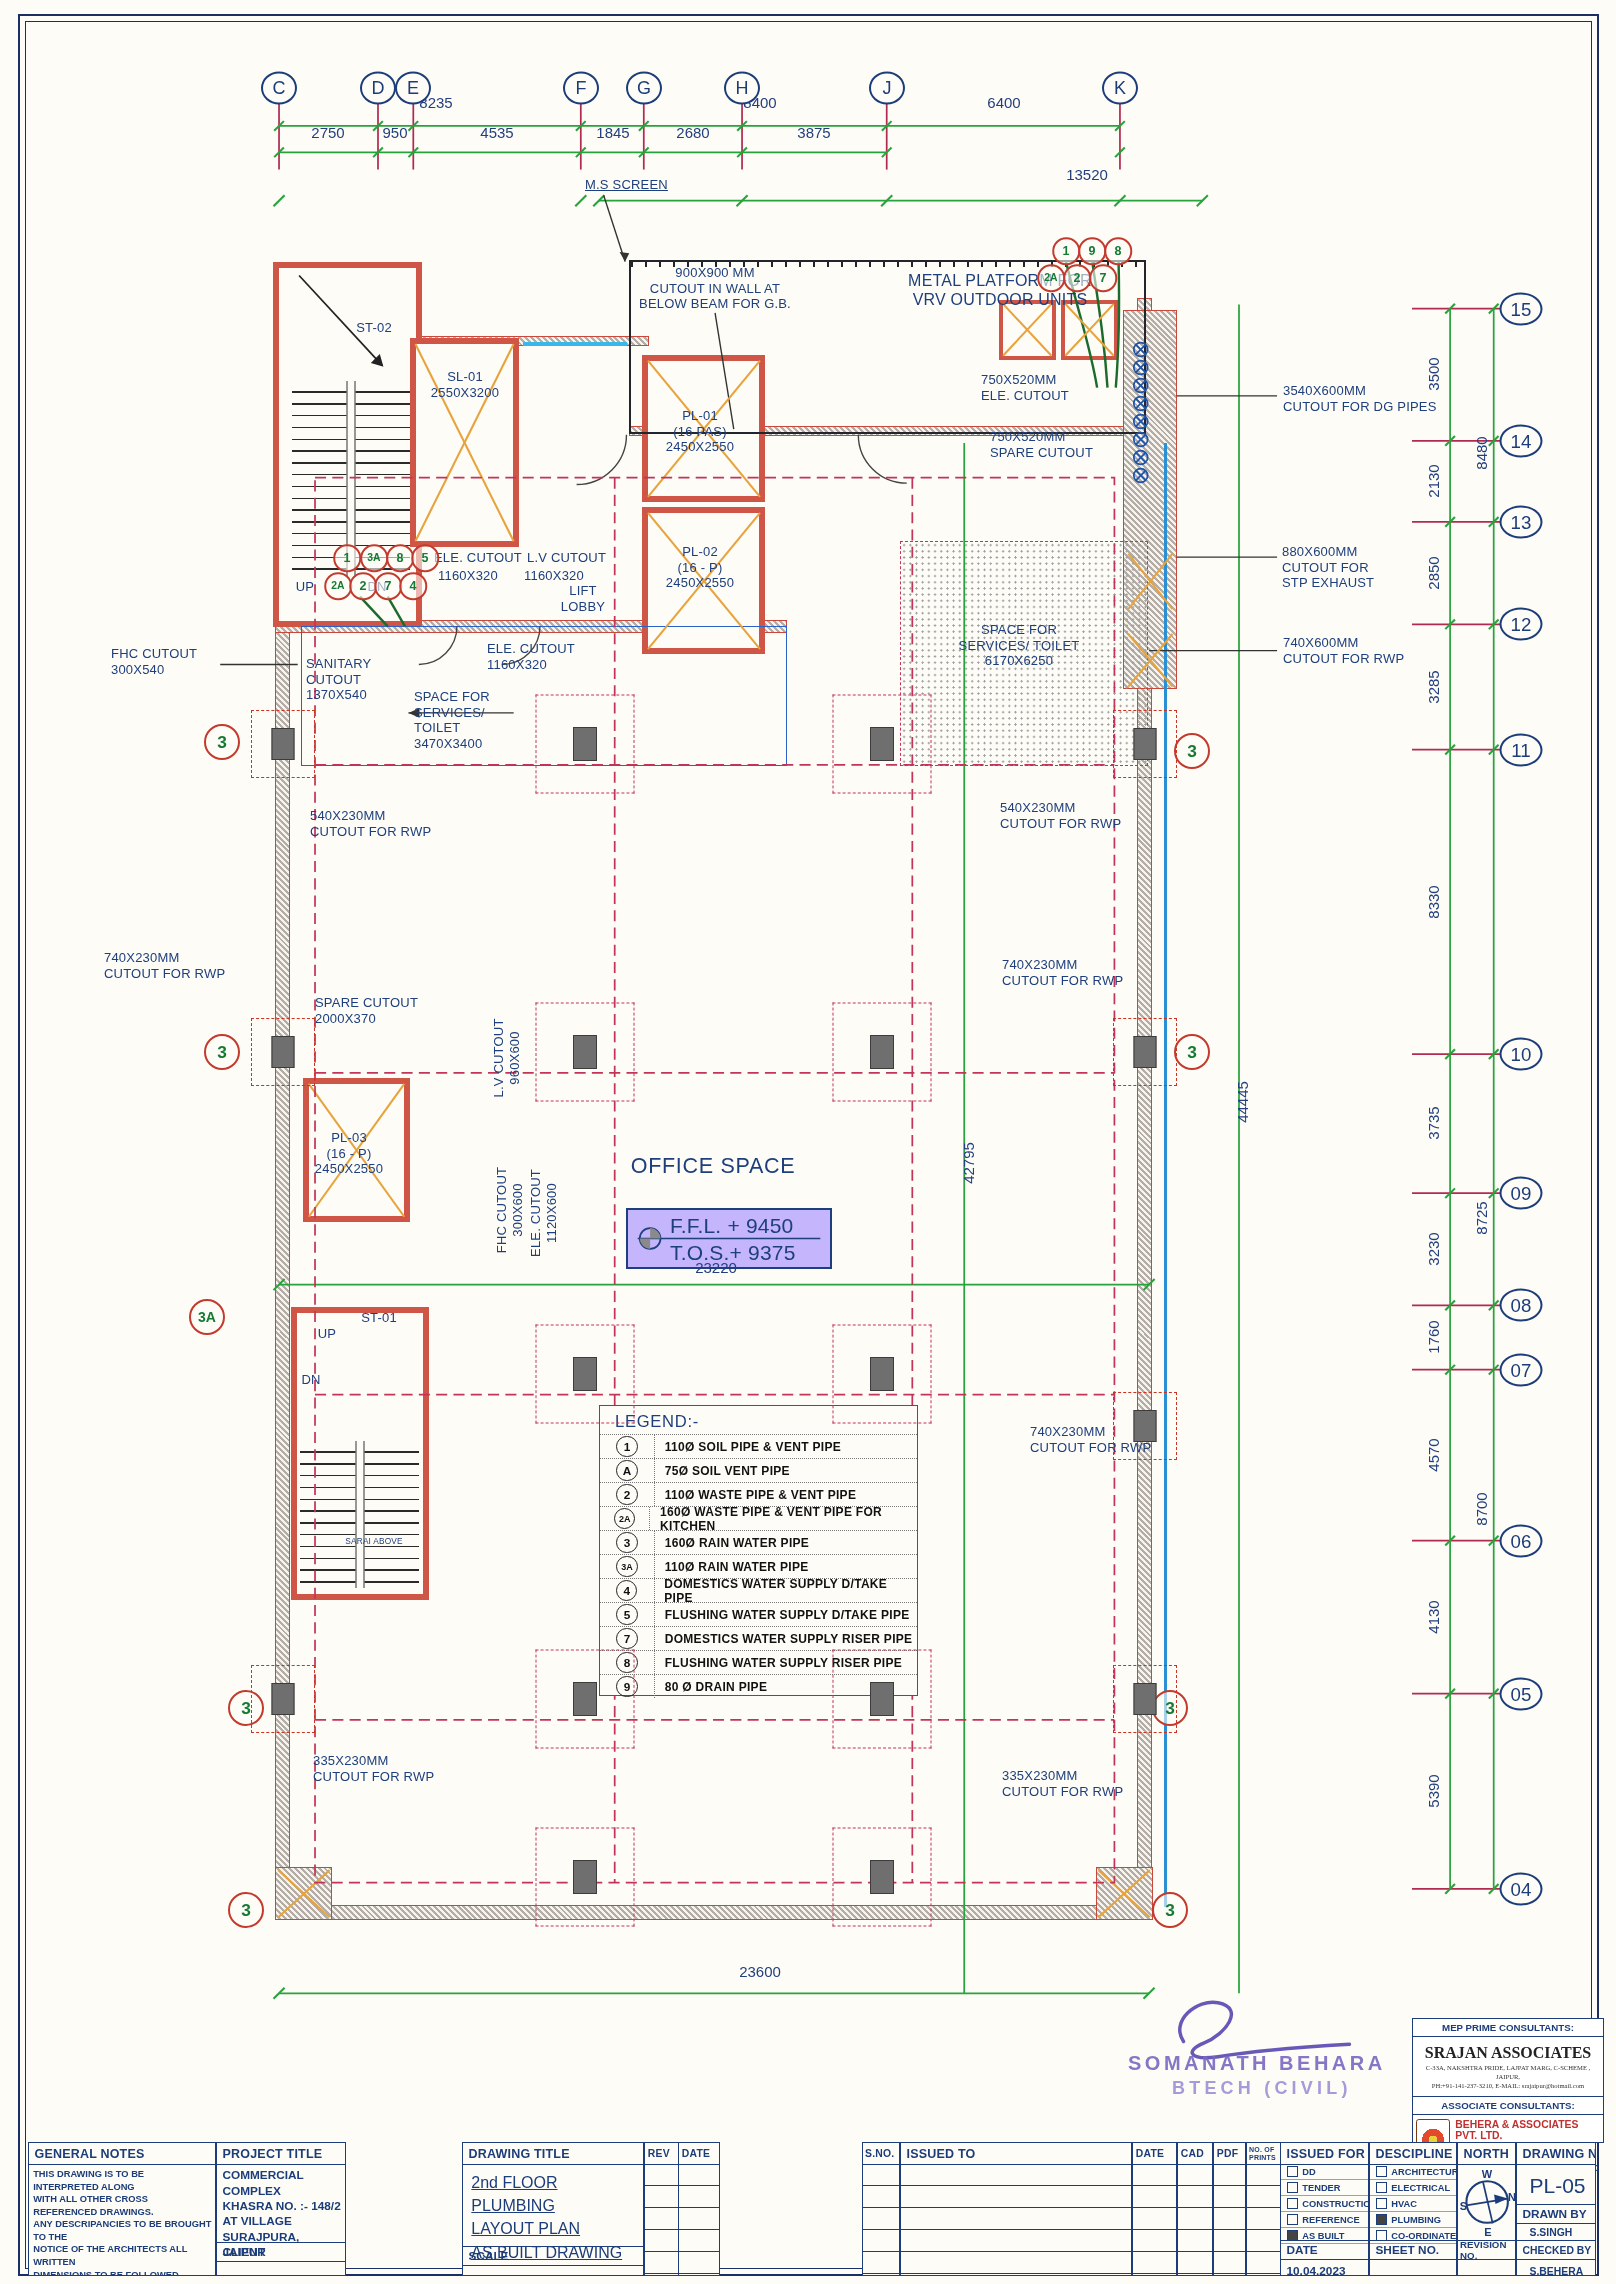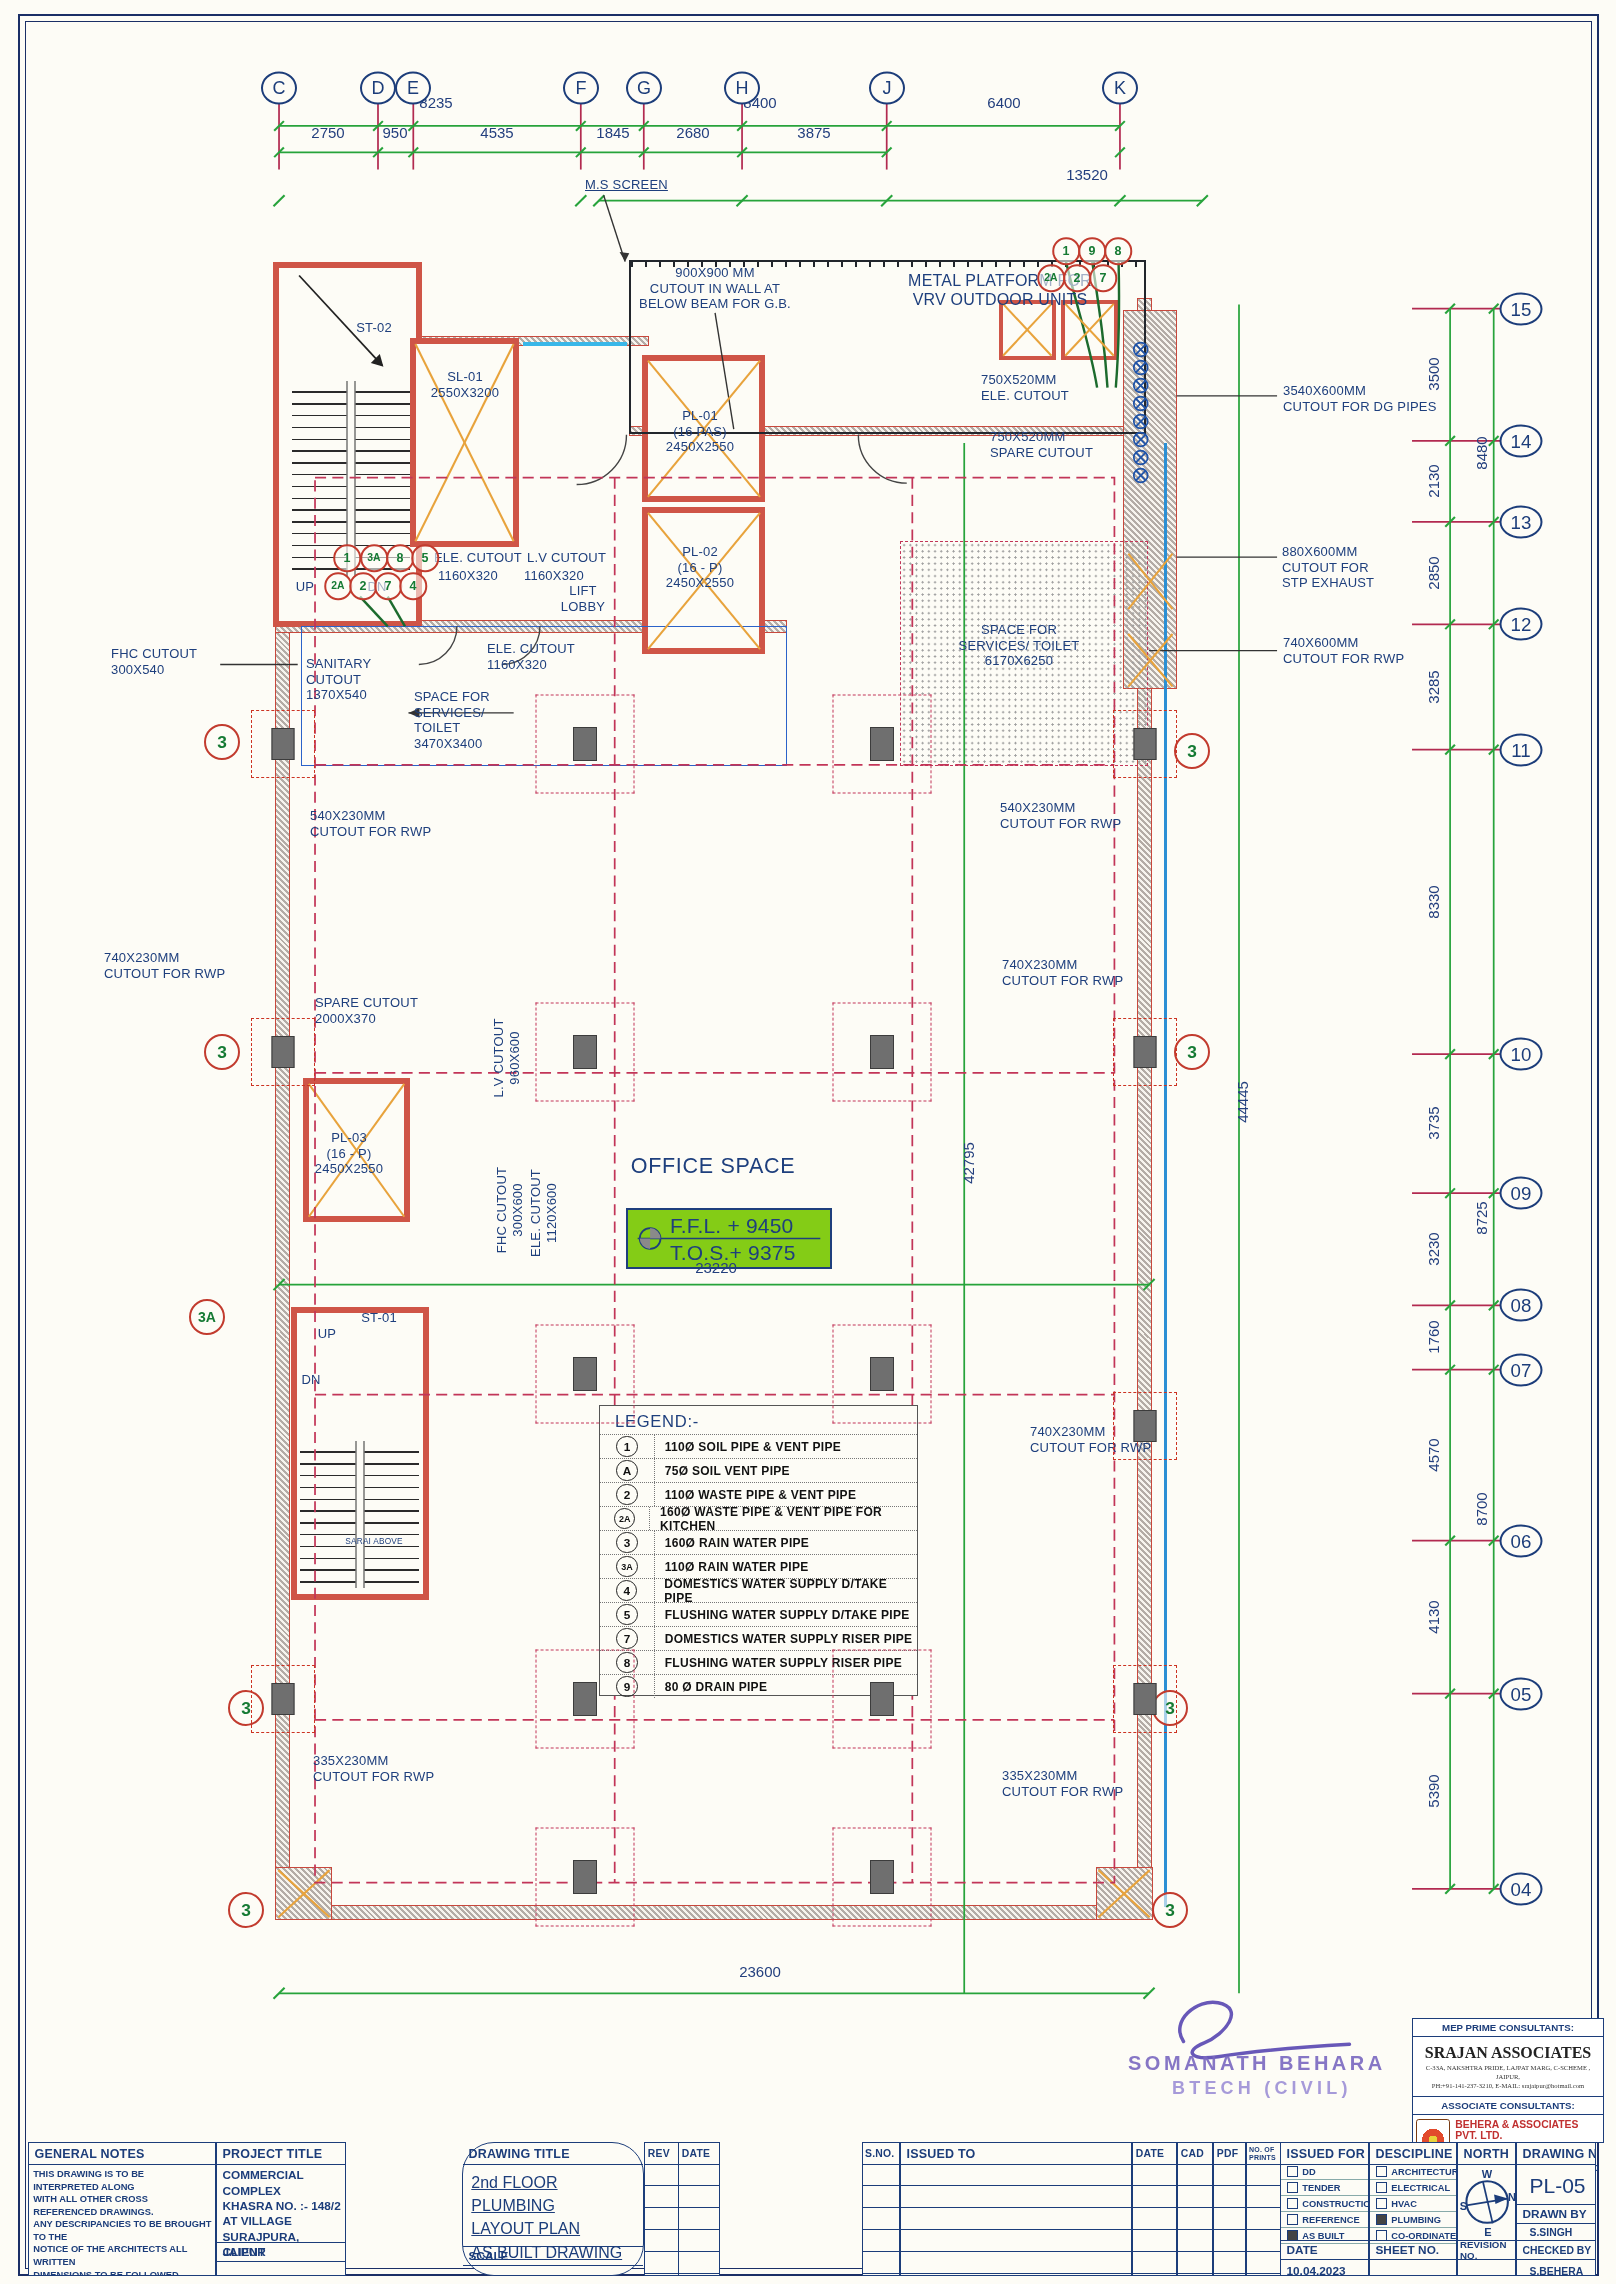--- a/index.html
+++ b/index.html
@@ -28,21 +28,21 @@
   .wallb{position:absolute;box-sizing:border-box;border:6.2px solid #cf5547;
         background:#fdfcf6;}
   .blackbox{position:absolute;box-sizing:border-box;border:2.1px solid #22262c;}
   .tickstrip{position:absolute;height:4.8px;background:repeating-linear-gradient(90deg,#22262c 0 2.1px,transparent 2.1px 14px);}
   .col{position:absolute;background:#6f6f6f;border:1px solid #3c3c3c;transform:translate(-50%,-50%);}
   .rbox{position:absolute;border:1.7px dashed #c23558;transform:translate(-50%,-50%);}
   .stair{position:absolute;background:repeating-linear-gradient(180deg,transparent 0 10.4px,#2a2a2a 10.4px 11.8px);}
   .stringer{position:absolute;top:0;bottom:0;left:50%;width:7px;background:#fdfcf6;border-left:1px solid #333;border-right:1px solid #333;transform:translateX(-50%);}
   .dots{position:absolute;background-image:radial-gradient(#9f9f9f 0.9px,transparent 1px);background-size:6.2px 6.2px;border:1.7px dashed #c23558;}
   .bluerect{position:absolute;border:1.4px solid #2b62c9;}
-  .lvlbox{position:absolute;border:2.1px solid #1e3f7d;background:#84cc16;}
+  .lvlbox{position:absolute;border:2.1px solid #1e3f7d;background:#c4b5fd;}
   .legend{position:absolute;border:1.4px solid #555;background:#fdfcf6;}
   .legend .ttl{color:#1e3f7d;font-size:16.6px;padding:5.5px 0 2.8px 15px;letter-spacing:0.7px;}
   .lrow{display:flex;align-items:center;height:23px;border-top:1px dotted #777;}
   .lsym{width:54px;display:flex;justify-content:center;border-right:1px dotted #777;height:100%;align-items:center;}
   .lsym .c{width:19.4px;height:19.4px;border:1.7px solid #222;border-radius:50%;color:#111;font-weight:bold;
            font-size:11.8px;display:flex;align-items:center;justify-content:center;}
   .ltxt{color:#111;font-weight:bold;font-size:12px;padding-left:9.7px;letter-spacing:0.3px;font-family:"Liberation Sans",sans-serif;}
   .tb{position:absolute;box-sizing:border-box;border:1.7px solid #1c3d7a;background:#fdfcf6;}
   .tb .hd{height:21px;border-bottom:1.7px solid #1c3d7a;color:#1c3d7a;font-weight:bold;font-size:12.5px;
           display:flex;align-items:center;padding-left:5.5px;letter-spacing:0.2px;white-space:nowrap;overflow:hidden;}
@@ -417,21 +417,21 @@
   <div class="tb" style="left:216px;top:2142px;width:130px;height:134px;">
     <div class="hd">PROJECT TITLE</div>
     <div class="bd">
       <div class="ptitle">COMMERCIAL COMPLEX
 KHASRA NO. :- 148/2
 AT VILLAGE SURAJPURA,
 JAIPUR</div>
       <div class="subbar" style="top:78px;">CLIENT</div>
     </div>
   </div>
-  <div class="tb" style="left:462px;top:2142px;width:182px;height:134px;border-radius:32px;">
+  <div class="tb" style="left:462px;top:2142px;width:182px;height:134px;">
     <div class="hd">DRAWING TITLE</div>
     <div class="bd">
       <div class="dtitle">2nd FLOOR PLUMBING
 LAYOUT PLAN
 AS BUILT DRAWING</div>
       <div class="subbar" style="top:82px;">SCALE</div>
     </div>
   </div>
   <div class="tb" style="left:644px;top:2142px;width:35px;height:134px;">
     <div class="hd" style="font-size:10.4px;padding-left:2.8px;">REV</div>

